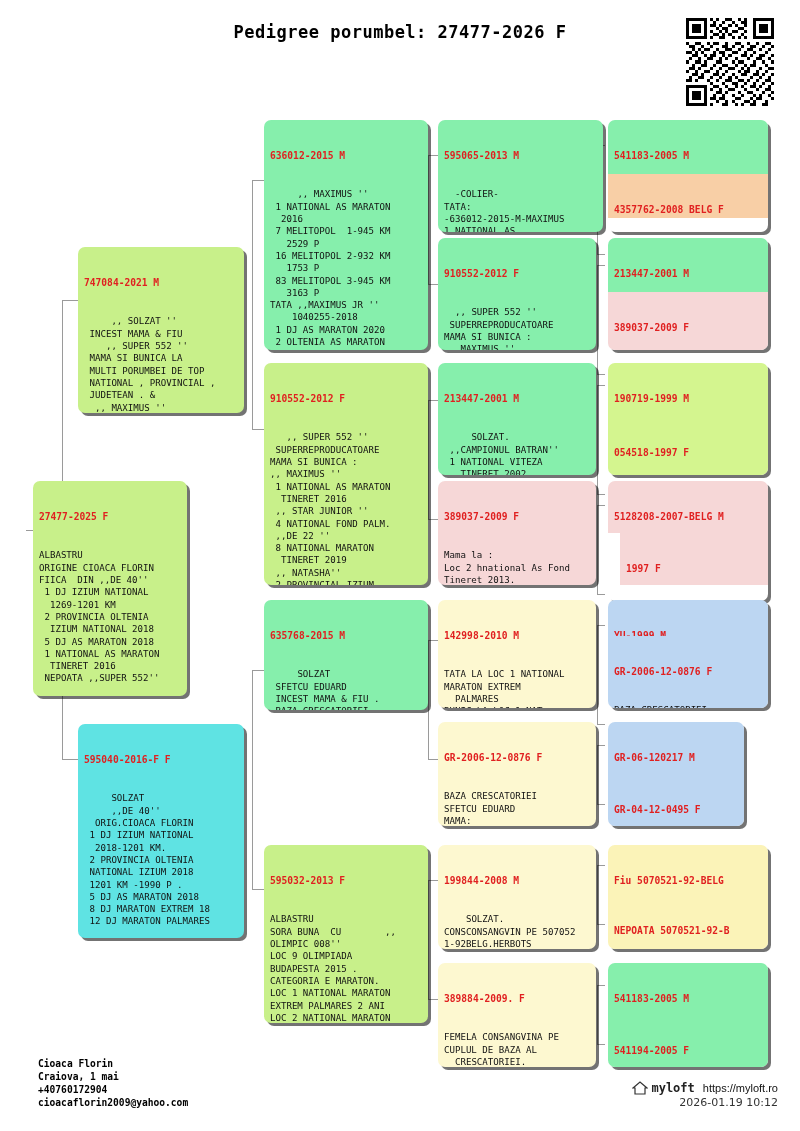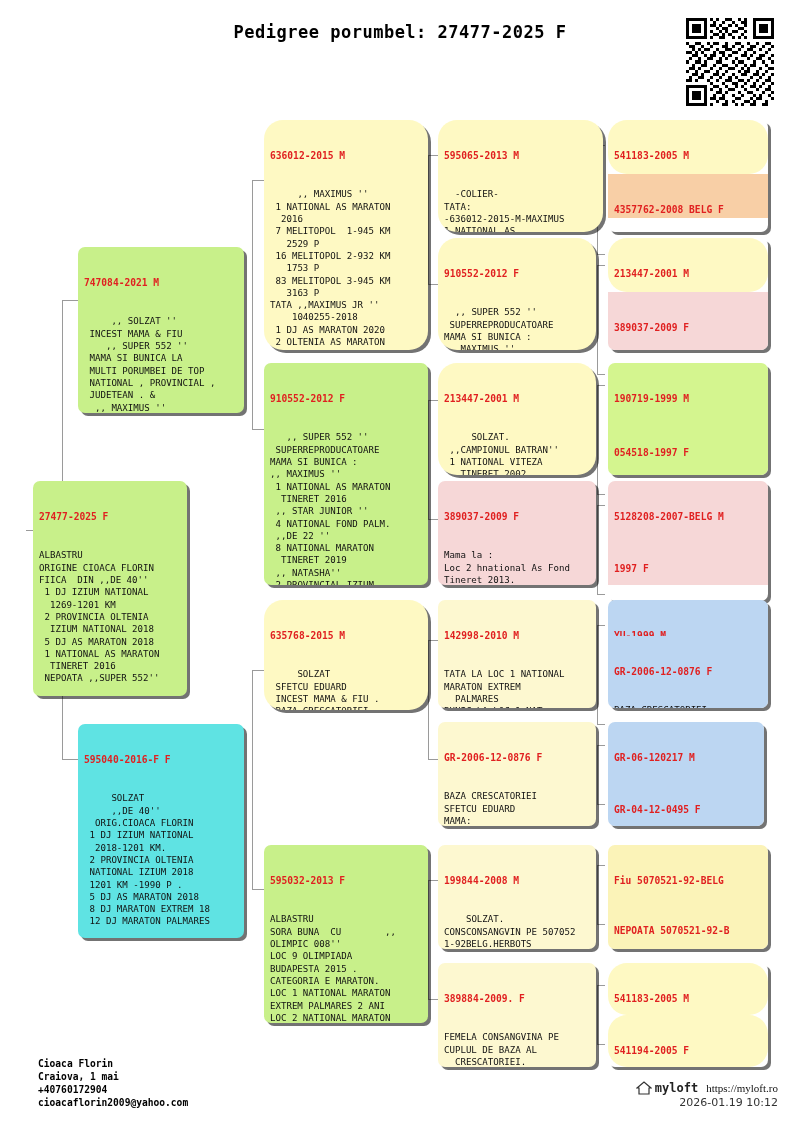--- a/index.html
+++ b/index.html
@@ -48,21 +48,21 @@
   }
   .seg .hdr {
     font-weight:bold;
     font-size:9.6px;
     display:block;
     margin-bottom:2px;
   }
   .seg .body { display:block; }
 
   
-  .c-mint   { background:#fef9c3;border-radius:19px; }
+  .c-mint   { background:#86efac; }
   .c-green  { background:#c8f08a; }
   .c-lgreen { background:#d4f58f; }
   .c-pink   { background:#f6d7d7; }
   .c-peach  { background:#f8cfa6; }
   .c-blue   { background:#bcd6f2; }
   .c-cyan   { background:#5fe3e3; }
   .c-yellow2{ background:#fbf3b8; }
   .c-cream  { background:#fdf8d0; }
 
   .hdr-red   { color:#e02020; }
@@ -94,33 +94,33 @@
     display:flex;
     align-items:center;
     gap:8px;
     font-size:10.5px;
     color:#111;
   }
   .brand .logo {
     display:flex; align-items:center; gap:3px;
     font-weight:bold; font-size:12px; color:#222;
   }
-  .brand .url { font-family:Liberation Serif, serif; font-size:11px; }
+  .brand .url { font-family:Liberation Sans, sans-serif; font-size:11px; }
   .stamp {
     position:absolute;
     right:22px; bottom:22px;
     font-size:11px;
     color:#333;
     font-family:"DejaVu Sans", sans-serif;
   }
 </style>
 </head>
 <body>
 
-<div class="title">Pedigree porumbel: 27477-2025 F</div>
+<div class="title">Pedigree porumbel: 27477-2026 F</div>
 
 <div class="qr">
   <svg width="88" height="88" viewBox="0 0 29 29" shape-rendering="crispEdges">
     <rect width="29" height="29" fill="#fff"></rect>
     <g fill="#000">
       <rect x="0" y="0" width="7" height="1"></rect>
         <rect x="0" y="6" width="7" height="1"></rect>
       <rect x="0" y="0" width="1" height="7"></rect>
         <rect x="6" y="0" width="1" height="7"></rect>
       <rect x="2" y="2" width="3" height="3"></rect>
@@ -600,39 +600,39 @@
     <span class="hdr hdr-red">054518-1997 F</span>
     
   </div>
 </div>
 
 <div class="card" style="left:608px; top:481px; width:160px; height:120px;">
   <div class="seg c-pink" style="height:52px;">
     <span class="hdr hdr-red">5128208-2007-BELG M</span>
     
   </div>
-  <div class="seg c-pink" style="height:52px;">
+  <div class="seg c-pink" style="height:52px;margin-left:12px;">
     <span class="hdr hdr-red">1997 F</span>
     
   </div>
 </div>
 
 <div class="card" style="left:608px; top:600px; width:160px; height:108px;">
   <div class="seg c-blue" style="height:36px;">
     <span class="hdr hdr-red">YU-1999 M</span>
     <span class="body txt-dark"></span>
   </div>
   <div class="seg c-blue" style="height:72px;">
     <span class="hdr hdr-red">GR-2006-12-0876 F</span>
     <span class="body txt-dark">BAZA CRESCATORIEI
 SFETCU EDUARD</span>
   </div>
 </div>
 
-<div class="card" style="left:608px; top:722px; width:156px; height:104px;">
+<div class="card" style="left:608px; top:722px; width:136px; height:104px;">
   <div class="seg c-blue" style="height:52px;">
     <span class="hdr hdr-red">GR-06-120217 M</span>
     
   </div>
   <div class="seg c-blue" style="height:52px;">
     <span class="hdr hdr-red">GR-04-12-0495 F</span>
     
   </div>
 </div>
 

